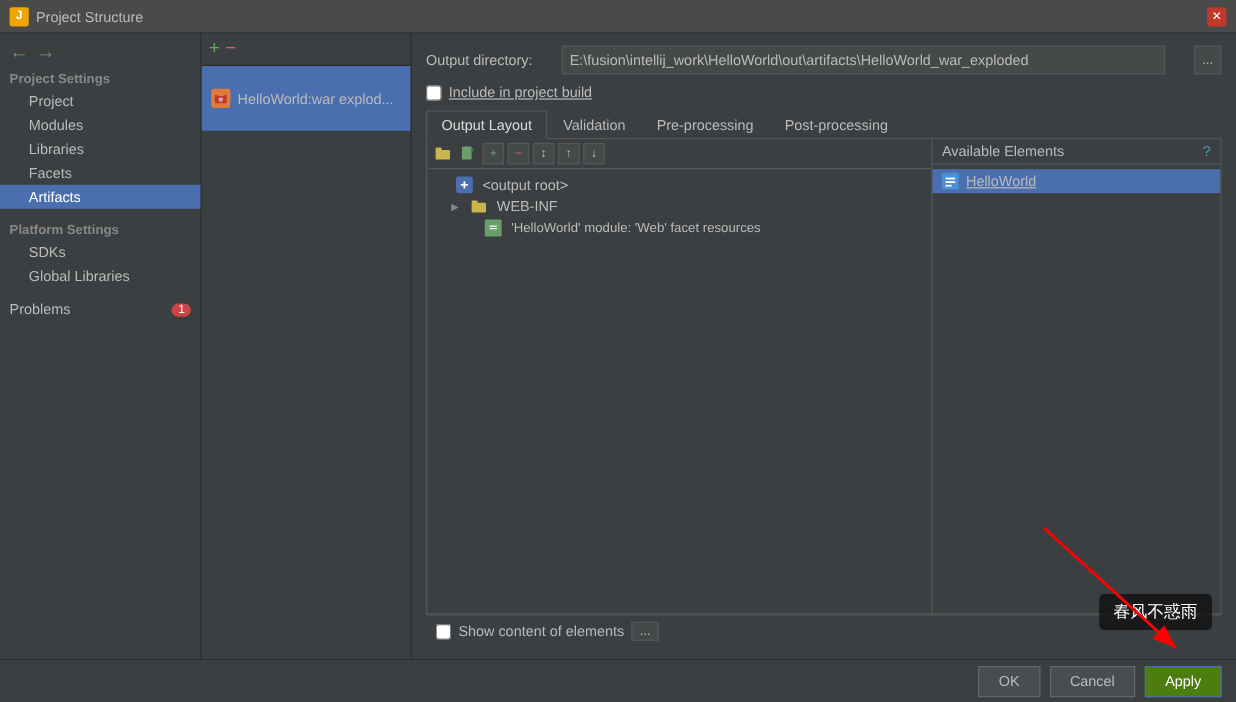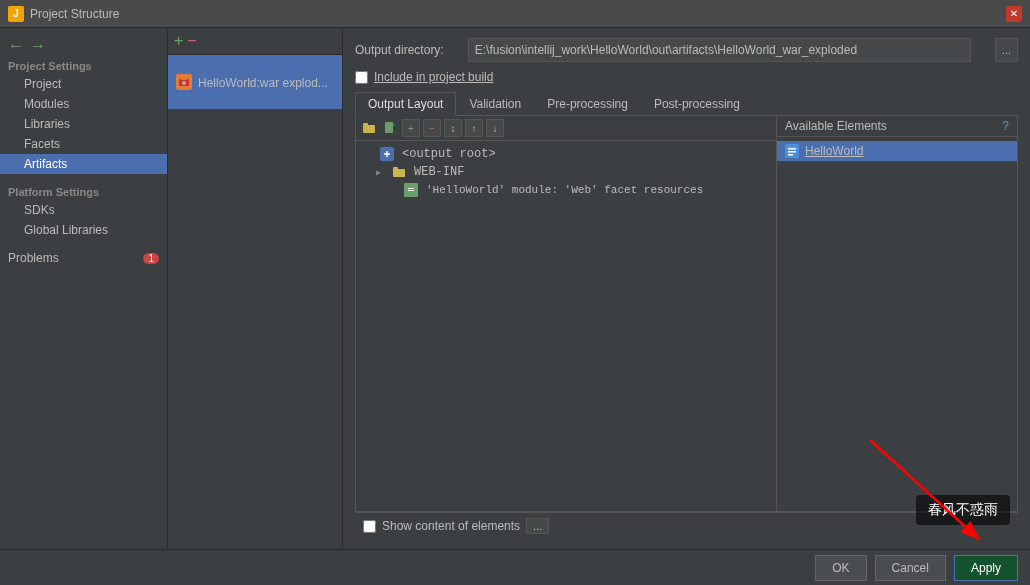--- a/index.html
+++ b/index.html
@@ -315,21 +315,20 @@
       overflow: auto;
       padding: 4px 0;
     }
     .tree-item {
       display: flex;
       align-items: center;
       padding: 2px 8px;
       gap: 8px;
       cursor: pointer;
       white-space: nowrap;
-      font-family: Liberation Mono, monospace;
     }
     .tree-item.indent1 {
       padding-left: 20px;
     }
     .tree-item.indent2 {
       padding-left: 32px;
     }
     .tree-expand {
       font-size: 8px;
       color: #888;
@@ -443,21 +442,21 @@
     .bottom-btn {
       background: #4a4d4f;
       border: 1px solid #666;
       color: #bbbbbb;
       padding: 4px 16px;
       font-size: 12px;
       cursor: pointer;
       height: 26px;
     }
     .bottom-btn.primary {
-      background: #14532d;
+      background: #4d7c0f;
       border-color: #4b6eaf;
       color: white;
     }
 
     
     .watermark {
       position: absolute;
       bottom: 60px;
       right: 20px;
       background: rgba(0,0,0,0.6);

